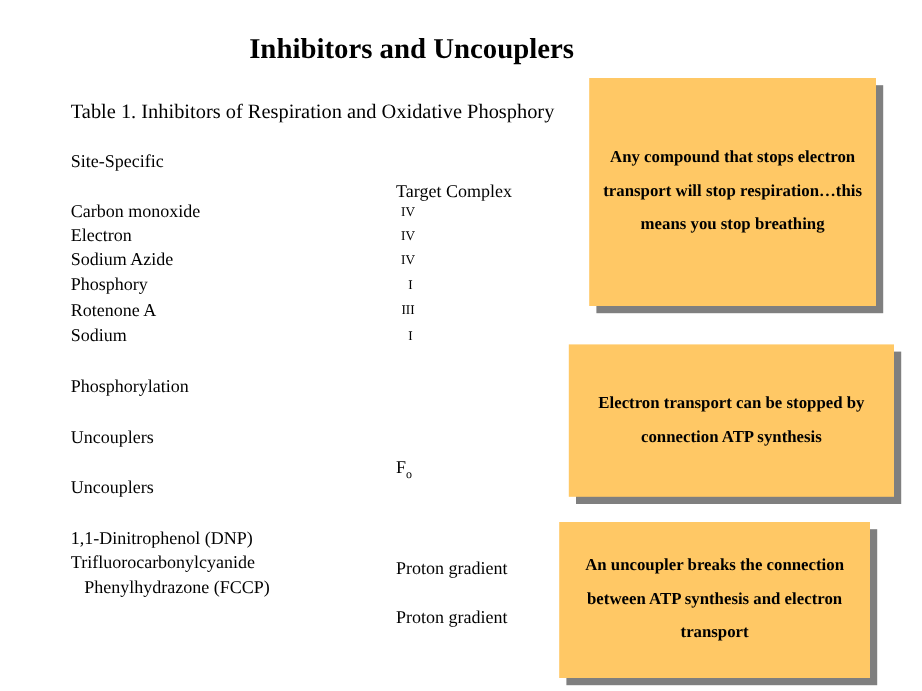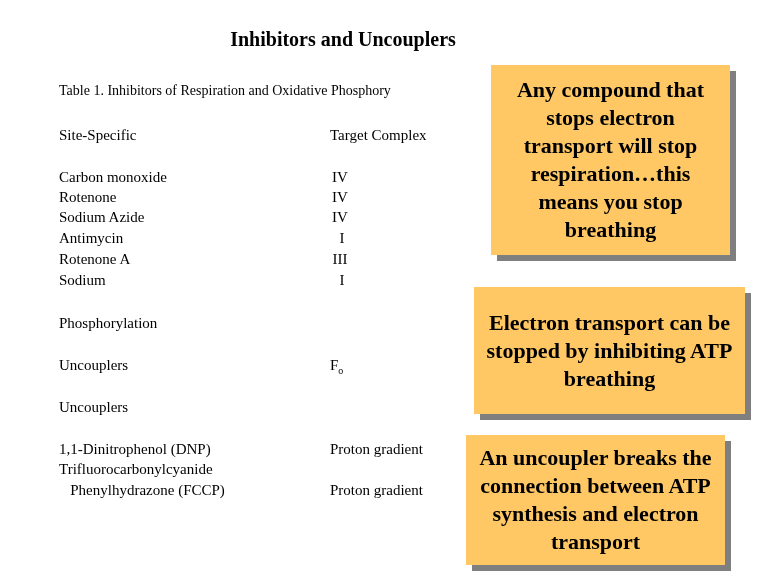--- a/index.html
+++ b/index.html
@@ -2,58 +2,58 @@
 <html><head>
   <meta charset="utf-8">
   <style>
     html, body { margin: 0; padding: 0; }
     body {
       width: 768px; height: 576px; background: #ffffff; position: relative; overflow: hidden;
       font-family: "Liberation Serif", "DejaVu Serif", serif; color: #000;
     }
     .title {
       position: absolute; left: 0; width: 704px; top: 28px; text-align: center;
-      font-weight: bold; font-size: 20px; padding-left: 0;
+      font-weight: bold; font-size: 24px; padding-left: 0;
     }
     .title span { position: relative; left: -9px; }
-    .caption { position: absolute; left: 59px; top: 83px; font-size: 14px; white-space: nowrap; }
+    .caption { position: absolute; left: 59px; top: 83px; font-size: 17px; white-space: nowrap; }
     .txt { position: absolute; font-size: 15px; white-space: nowrap; line-height: 20px; }
     .u { }
     .col1 { left: 59px; }
-    .col2 { left: 330px; }
-    .rom { position: absolute; font-size: 15px; line-height: 20px; width: 24px; text-align: center; left: 328px; }
+    .col2 { left: 330px; margin-top: 25px; }
+    .rom { position: absolute; font-size: 11px; line-height: 20px; width: 24px; text-align: center; left: 328px; }
     .callout {
       position: absolute; background: #ffc865; box-shadow: 6px 6px 0 #7f7f7f;
       font-family: "Liberation Serif", "DejaVu Serif", serif; font-weight: bold;
-      font-size: 22px; line-height: 28px; text-align: center; color: #000;
+      font-size: 14px; line-height: 28px; text-align: center; color: #000;
       display: flex; align-items: center; justify-content: center; box-sizing: border-box;
     }
     sub { font-size: 10px; }
   </style>
 </head>
 <body>
 
 <div>
   <div class="title"><span>Inhibitors and Uncouplers</span></div>
 
   <div class="caption">Table 1.  Inhibitors of Respiration and Oxidative Phosphory</div>
 
   <div class="txt col1 u" style="top:125px">Site-Specific</div>
   <div class="txt col2 u" style="top:125px">Target Complex</div>
 
   <div class="txt col1" style="top:167px">Carbon monoxide</div>
   <div class="rom" style="top:167px">IV</div>
 
-  <div class="txt col1" style="top:187px">Rotenone</div>
+  <div class="txt col1" style="top:187px">Electron</div>
   <div class="rom" style="top:187px">IV</div>
 
   <div class="txt col1" style="top:207px">Sodium Azide</div>
   <div class="rom" style="top:207px">IV</div>
 
-  <div class="txt col1" style="top:228px">Antimycin</div>
+  <div class="txt col1" style="top:228px">Phosphory</div>
   <div class="rom" style="top:228px;left:330px">I</div>
 
   <div class="txt col1" style="top:249px">Rotenone A</div>
   <div class="rom" style="top:249px">III</div>
 
   <div class="txt col1" style="top:270px">Sodium</div>
   <div class="rom" style="top:270px;left:330px">I</div>
 
   <div class="txt col1 u" style="top:313px">Phosphorylation</div>
   <div class="txt col1" style="top:355px">Uncouplers</div>
@@ -63,18 +63,18 @@
   <div class="txt col1" style="top:439px">1,1-Dinitrophenol (DNP)</div>
   <div class="txt col2" style="top:439px">Proton gradient</div>
   <div class="txt col1" style="top:459px">Trifluorocarbonylcyanide</div>
   <div class="txt col1" style="top:480px;white-space:pre">   Phenylhydrazone (FCCP)</div>
   <div class="txt col2" style="top:480px">Proton gradient</div>
 
   <div class="callout" style="left:491px;top:65px;width:239px;height:190px;padding:0 8px">
     <span>Any compound that stops electron transport will stop respiration…this means you stop breathing</span>
   </div>
   <div class="callout" style="left:474px;top:287px;width:271px;height:127px;padding:0 6px">
-    <span>Electron transport can be stopped by inhibiting ATP breathing</span>
+    <span>Electron transport can be stopped by connection ATP synthesis</span>
   </div>
   <div class="callout" style="left:466px;top:435px;width:259px;height:130px;padding:0 6px">
     <span>An uncoupler breaks the connection between ATP synthesis and electron transport</span>
   </div>
 </div>
 
 </body></html>

